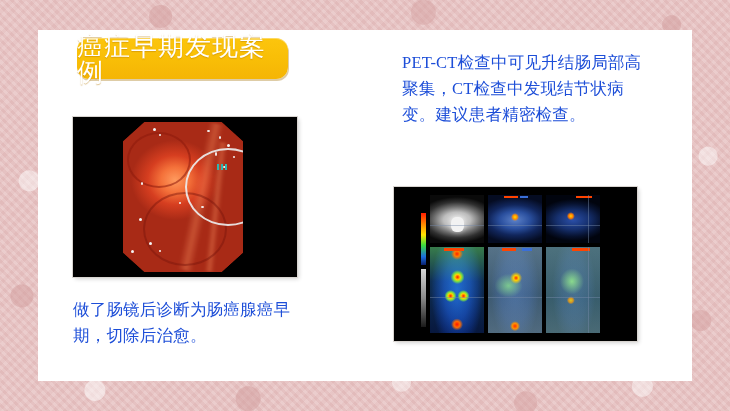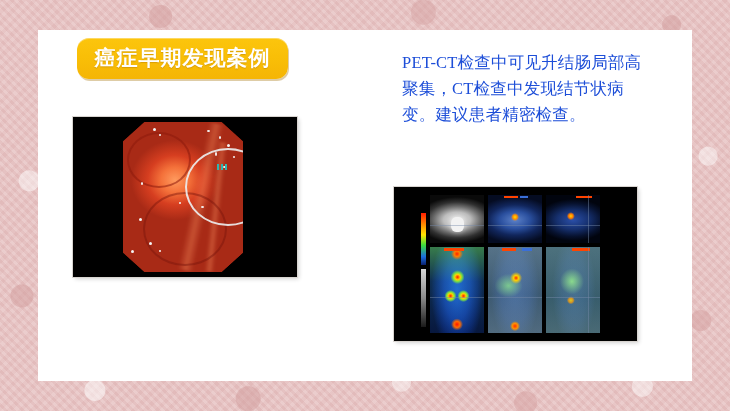--- a/index.html
+++ b/index.html
@@ -43,21 +43,21 @@
   }
   
   .title-badge{
     position:absolute;left:77px;top:38px;width:211px;height:41px;
     border-radius:12px;
     background:linear-gradient(180deg,#fcc50d 0%,#f9bf07 45%,#f5b505 100%);
     box-shadow:1px 2px 0 rgba(160,110,0,.35), inset 0 1px 0 rgba(255,255,255,.35);
     display:flex;align-items:center;justify-content:center;
   }
   .title-badge .label{
-    color:#ffffff;font-weight:bold;font-size:21px;letter-spacing:1px;
+    color:#ffffff;font-weight:normal;font-size:26px;letter-spacing:1px;
     font-family:"DejaVu Sans","Liberation Sans",sans-serif;
     text-shadow:0 1px 1px rgba(180,120,0,.45);
     line-height:1;
   }
   
   .body-text{
     position:absolute;
     color:#1d4ed8;
     font-family:"Liberation Serif","DejaVu Serif",serif;
     font-size:16.5px;line-height:26px;letter-spacing:.2px;
@@ -251,14 +251,15 @@
       <div class="pet-cell" style="left:116px;top:52px;width:54px;height:86px;">
         <div class="sag-fus"></div>
         <div class="pet-tag" style="left:26px;width:18px;height:3px;"></div>
         <div class="pet-xh" style="left:42px;top:0;width:1px;height:86px;"></div>
         <div class="pet-xh" style="left:0;top:50px;width:54px;height:1px;"></div>
       </div>
     </div>
   </div>
 
   <div class="body-text" id="right-text">PET-CT检查中可见升结肠局部高聚集，CT检查中发现结节状病变。建议患者精密检查。</div>
+  <div class="body-text" id="left-text">做了肠镜后诊断为肠癌腺癌早期，切除后治愈。</div>
 
 </div>
 
 </body></html>

